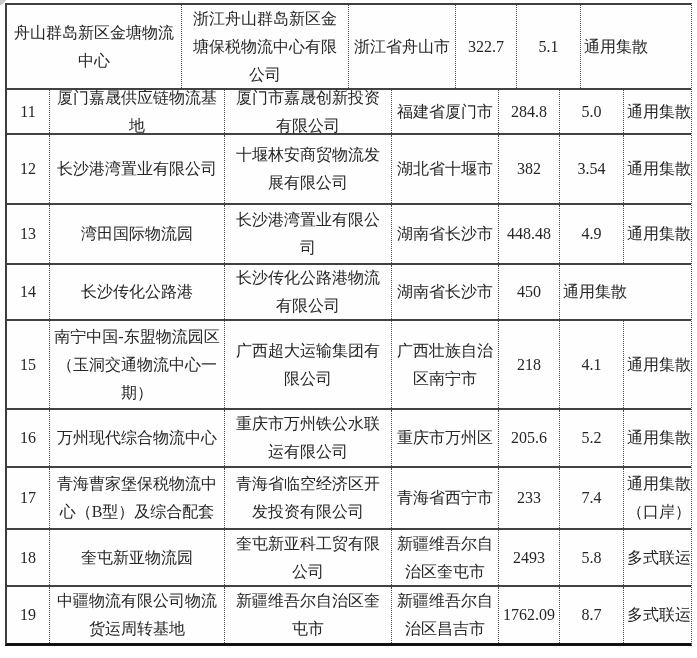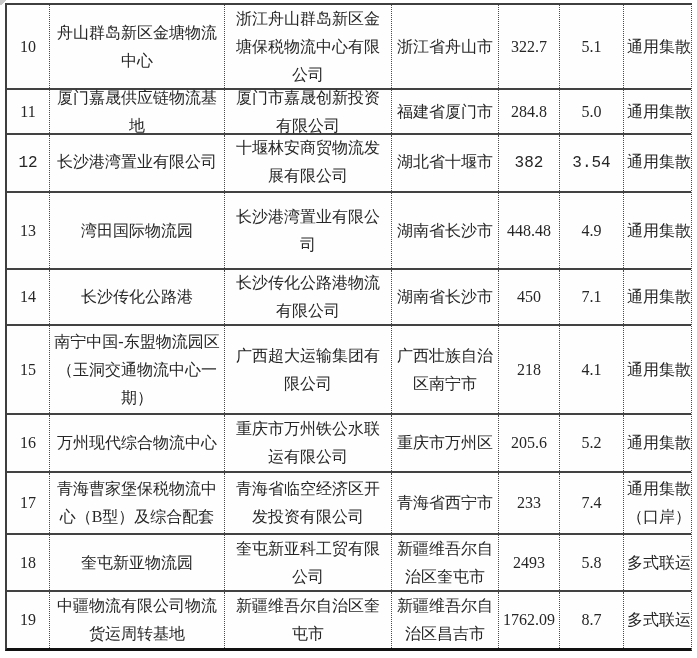--- a/index.html
+++ b/index.html
@@ -30,22 +30,22 @@
     background: #fefefe;
   }
   .row {
     display: flex;
     border-bottom: 2px solid #424242;
     box-sizing: border-box;
   }
   .row:last-child { border-bottom: none; }
   .row:nth-child(1)  { height: 85px; }
   .row:nth-child(2)  { height: 45px; }
-  .row:nth-child(3)  { height: 58px; font-family: Liberation Mono, monospace; }
-  .row:nth-child(4)  { height: 77px; }
+  .row:nth-child(3)  { height: 70px; }
+  .row:nth-child(4)  { height: 60px; }
   .row:nth-child(5)  { height: 56px; }
   .row:nth-child(6)  { height: 89px; }
   .row:nth-child(7)  { height: 58px; }
   .row:nth-child(8)  { height: 62px; }
   .row:nth-child(9)  { height: 57px; }
   .row:nth-child(10) { height: 56px; }
   .cell {
     box-sizing: border-box;
     border-right: 1px dotted #4a4a4a;
     display: flex;
@@ -70,23 +70,20 @@
     display: inline-block;
   }
 </style>
 </head>
 <body>
 
 <div class="artifact"></div>
 
 <div class="table" id="logistics-table">
     <div class="row">
-      <div class="cell c-no">
-        <span>10</span>
-      </div>
       <div class="cell c-name">
         <span>舟山群岛新区金塘物流中心</span>
       </div>
       <div class="cell c-company">
         <span>浙江舟山群岛新区金塘保税物流中心有限公司</span>
       </div>
       <div class="cell c-location">
         <span>浙江省舟山市</span>
       </div>
       <div class="cell c-v1">
@@ -176,23 +173,20 @@
         <span>长沙传化公路港</span>
       </div>
       <div class="cell c-company">
         <span>长沙传化公路港物流有限公司</span>
       </div>
       <div class="cell c-location">
         <span>湖南省长沙市</span>
       </div>
       <div class="cell c-v1">
         <span>450</span>
-      </div>
-      <div class="cell c-v2">
-        <span>7.1</span>
       </div>
       <div class="cell c-type">
         <span>通用集散</span>
       </div>
     </div>
     <div class="row">
       <div class="cell c-no">
         <span>15</span>
       </div>
       <div class="cell c-name">

